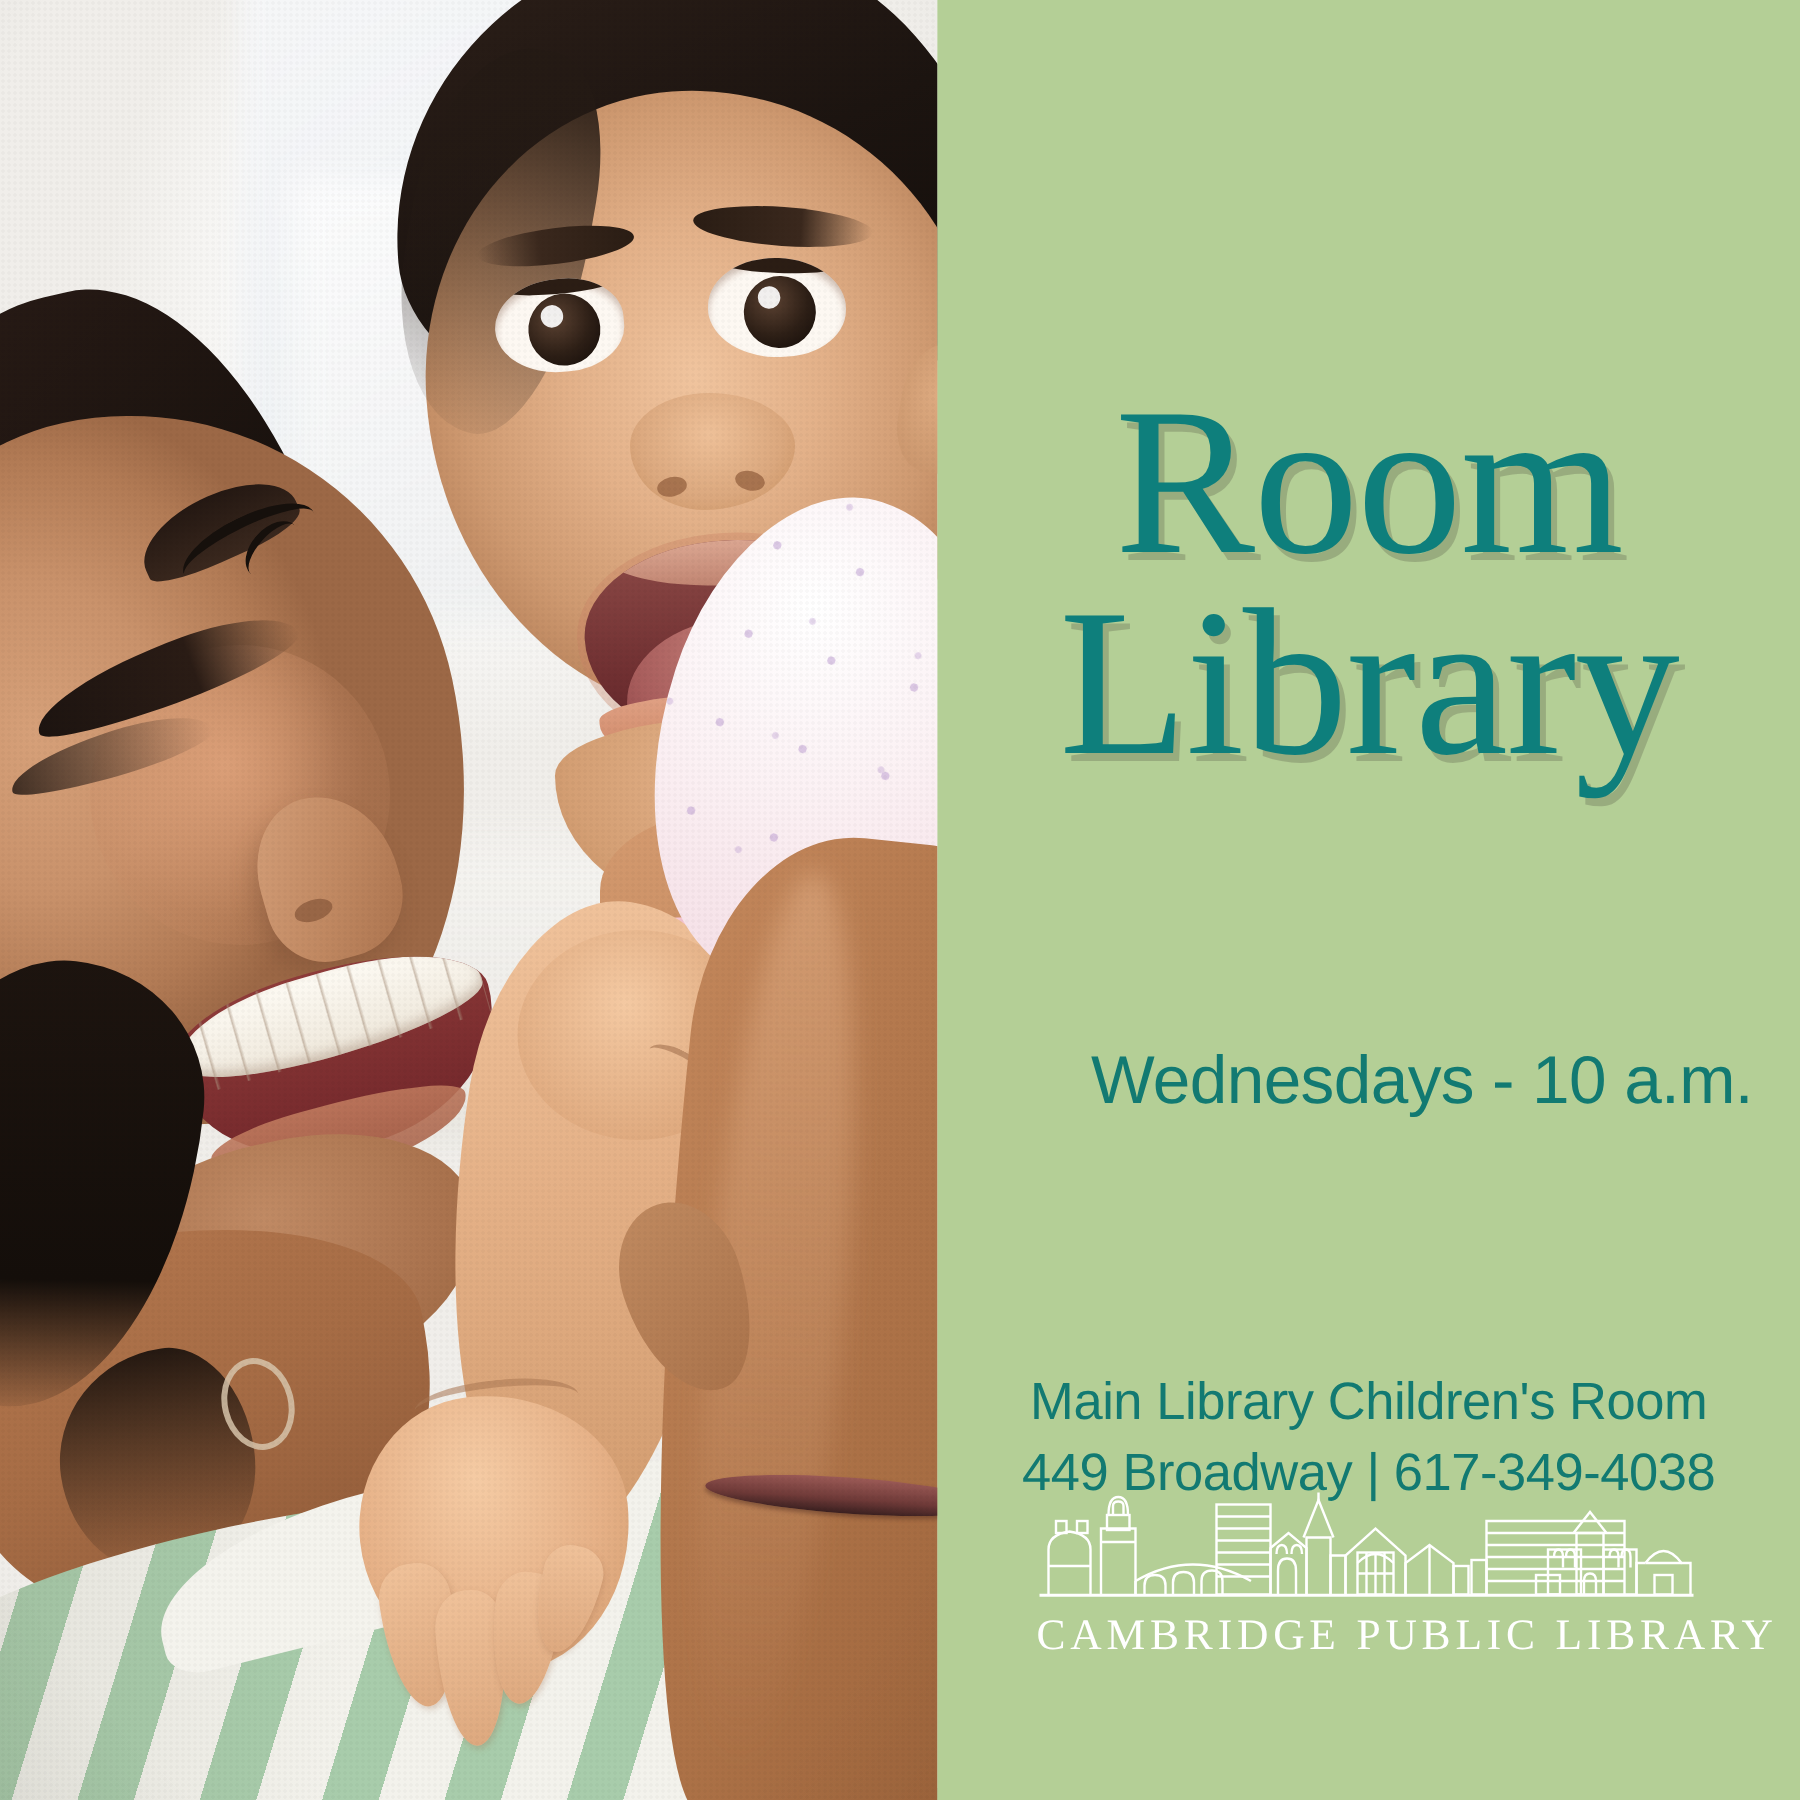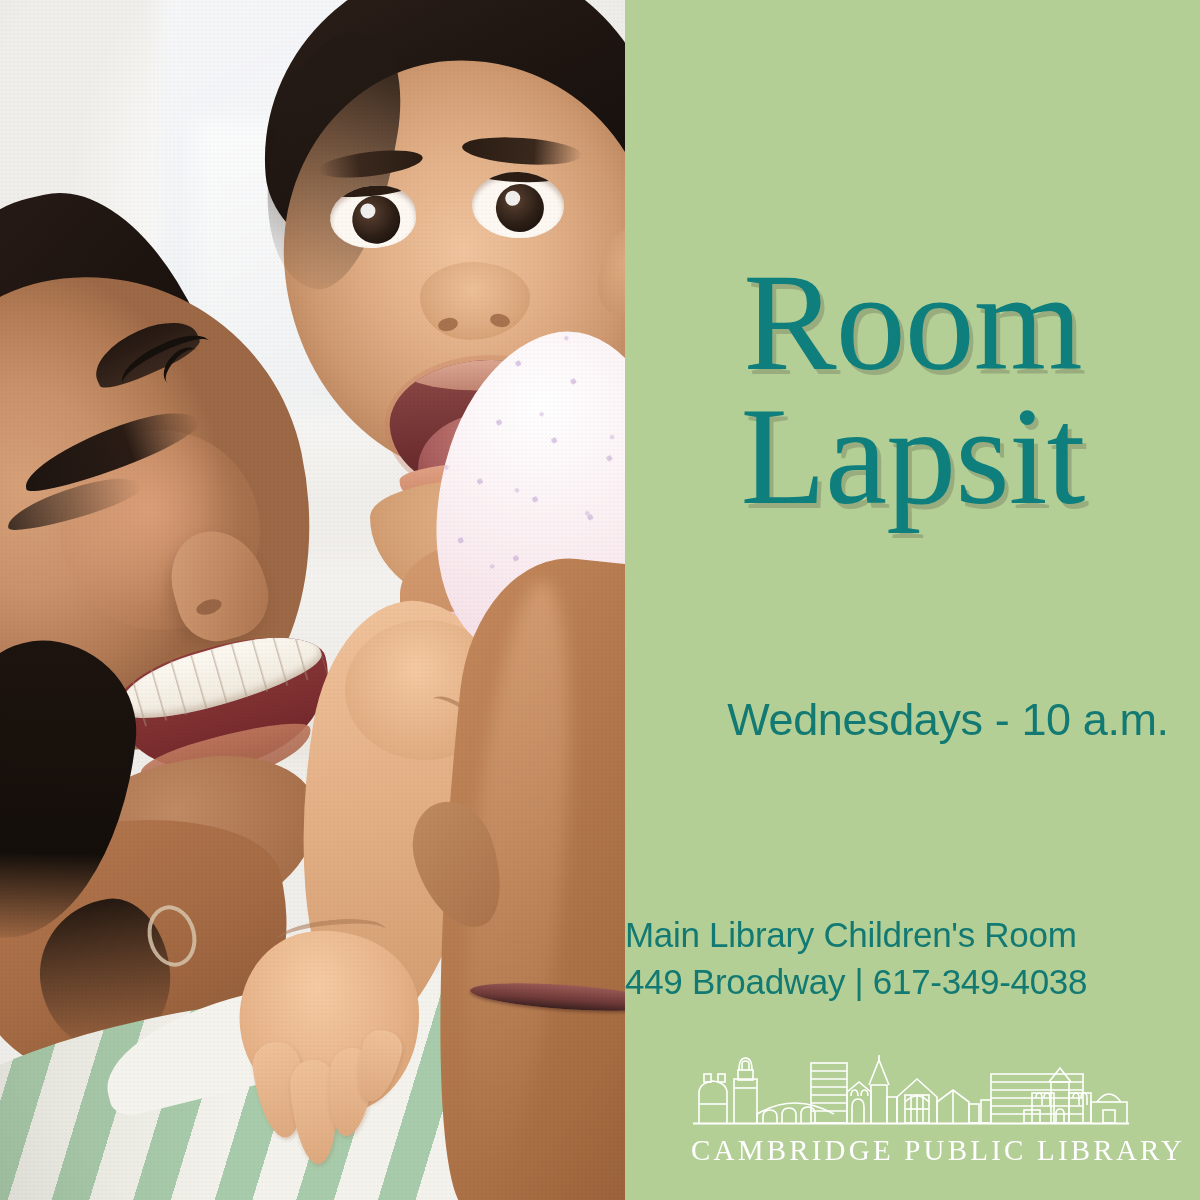--- a/index.html
+++ b/index.html
@@ -610,36 +610,36 @@
     color: #127a72;
     margin: 0;
     letter-spacing: -0.4px;
   }
 
   .location-block {
     position: absolute;
     left: 0;
     top: 912px;
     width: 575px;
-    text-align: left;
+    text-align: center;
   }
   .location-line {
     font-family: "Liberation Sans", sans-serif;
     font-size: 35px;
     line-height: 1.33;
     color: #127a72;
     margin: 0;
     letter-spacing: -0.3px;
   }
 
   
   .logo-block {
     position: absolute;
     left: 66px;
-    top: 1052px;
+    top: 992px;
     width: 440px;
   }
   .logo-skyline {
     display: block;
     width: 440px;
     height: 78px;
   }
   .logo-wordmark {
     font-family: "Liberation Serif", "DejaVu Serif", serif;
     font-size: 29px;
@@ -734,21 +734,21 @@
     <div class="w-bracelet"></div>
 
     <div class="grain"></div>
     <div class="photo-vignette"></div>
   </div>
 
   <div class="content-panel">
 
     <div class="title-block">
       <div class="poster-title">Room</div>
-      <div class="poster-title">Lapsit</div>
+      <div class="poster-title">Library</div>
     </div>
 
     <div class="schedule-block">
       <div class="schedule-line">Wednesdays - 10 a.m.</div>
     </div>
 
     <div class="location-block">
       <div class="location-line">Main Library Children's Room</div>
       <div class="location-line">449 Broadway | 617-349-4038</div>
     </div>

